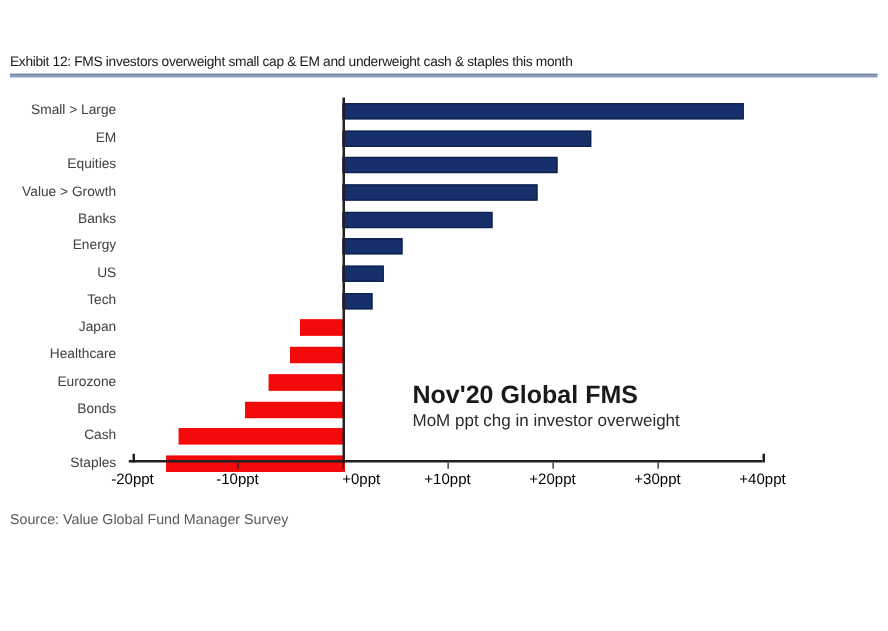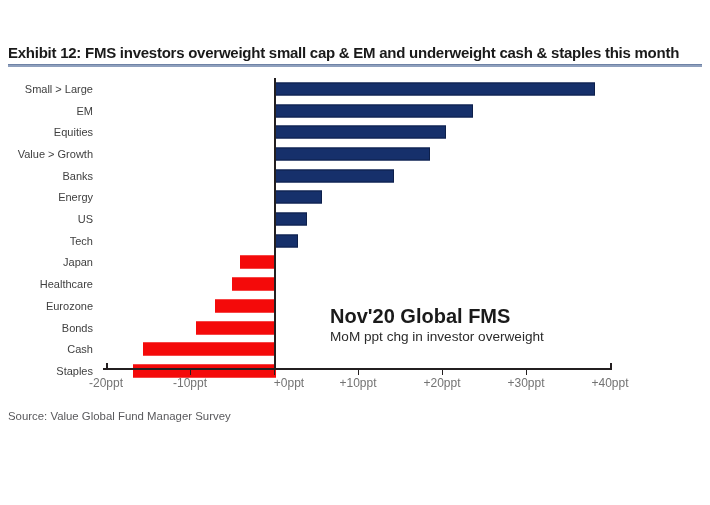--- a/index.html
+++ b/index.html
@@ -24,22 +24,22 @@
 
   
   #title-block {
     position: absolute;
     left: 8px;
     top: 44px;
     width: 694px;
   }
   #chart-title {
     font-family: "Liberation Sans", sans-serif;
-    font-weight: bold;
-    font-size: 15px;
+    font-weight: normal;
+    font-size: 11px;
     letter-spacing: -0.25px;
     color: #1a1a1a;
     white-space: nowrap;
   }
   #title-rule {
     margin-top: 3px;
     width: 694px;
     height: 2px;
     background: #8fa0bd;
     border-top: 1px solid #6f83a6;
@@ -114,21 +114,21 @@
   }
   .tick.endcap {
     top: 363px;
     height: 7px;
     width: 2px;
   }
   .tick-label {
     position: absolute;
     top: 376px;
     font-size: 12px;
-    color: #737373;
+    color: #000000;
     transform: translateX(-50%);
     white-space: nowrap;
   }
 
   
   #annotation {
     position: absolute;
     left: 330px;
     top: 305px;
     width: 292px;

